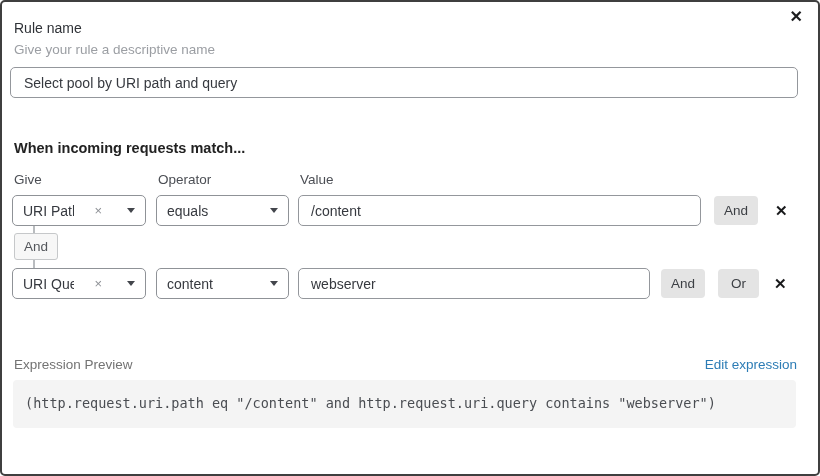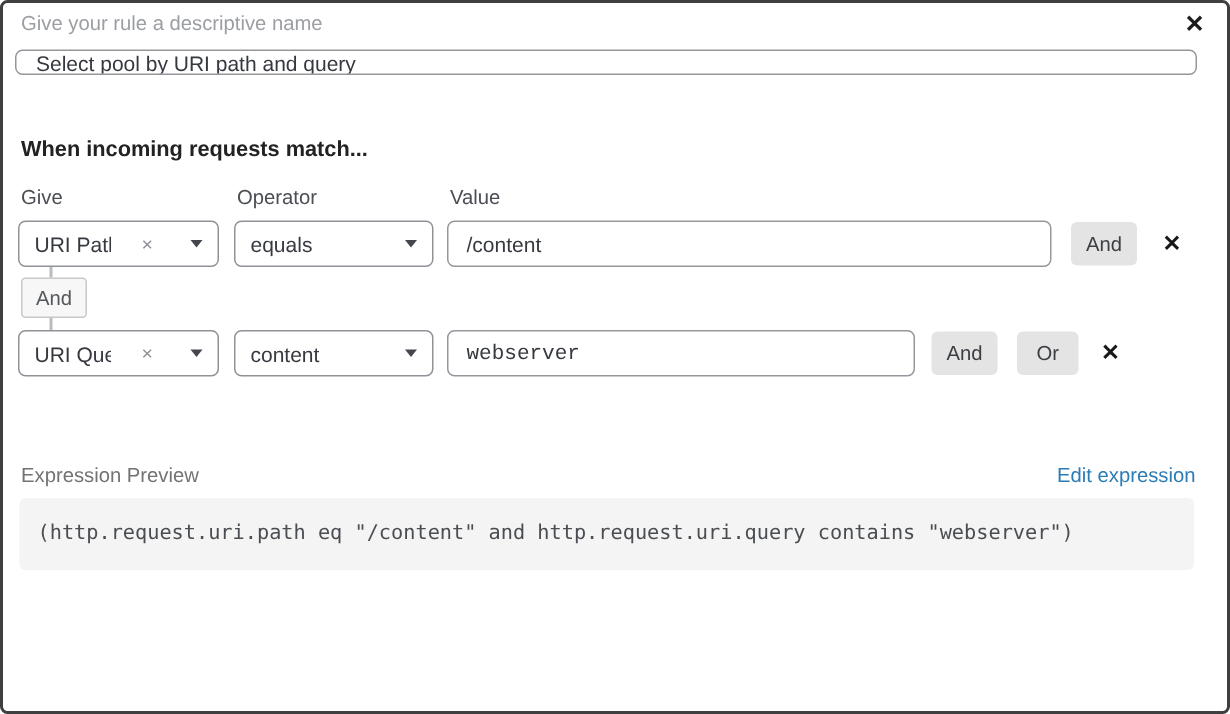--- a/index.html
+++ b/index.html
@@ -21,21 +21,21 @@
   }
   .title {
     margin: 10px 0 0 12px;
     font-size: 20px; font-weight: 700; color: #25272b;
     line-height: 24px; letter-spacing: .2px;
   }
   .rule-label { margin: 18px 0 0 12px; font-size: 14px; color: #2f3237; line-height: 16px; }
   .rule-helper { margin: 6px 0 0 12px; font-size: 13.5px; color: #9b9ea3; line-height: 16px; }
   .rule-input {
     display: block; margin: 9px 0 0 8px;
-    width: calc(100% - 28px); height: 17px;
+    width: calc(100% - 28px); height: 31px;
     border: 1px solid #94979c; border-radius: 5px;
     padding: 0 13px;
     font: 14px "Liberation Sans", sans-serif; color: #36393f;
     outline: none; background:#fff;
   }
   .match-heading { margin: 42px 0 0 12px; font-size: 14.5px; font-weight: 700; color: #222; line-height: 17px; }
   .col-labels { display: flex; margin: 15px 0 0 12px; font-size: 13.5px; color: #4b4e54; line-height: 16px; }
   .col-labels .c1 { width: 144px; }
   .col-labels .c2 { width: 142px; }
   .cond-row { display: flex; align-items: center; margin: 7px 0 0 10px; height: 31px; }
@@ -52,21 +52,21 @@
     width: 0; height: 0; flex: none;
     border-left: 4.5px solid transparent; border-right: 4.5px solid transparent;
     border-top: 5px solid #43464c;
   }
   .value-input {
     height: 31px; border: 1px solid #94979c; border-radius: 5px;
     padding: 0 12px; font: 14px "Liberation Sans", sans-serif; color: #36393f;
     outline: none; background:#fff;
   }
   .v1 { width: 403px; margin-right: 13px; }
-  .v2 { width: 312px; margin-right: 11px; font-family: Liberation Mono, monospace; }
+  .v2 { width: 352px; margin-right: 11px; }
   .gray-btn {
     height: 29px; border: none; border-radius: 4px; background: #e4e4e4;
     color: #3c3f44; font: 13.5px "Liberation Sans", sans-serif;
     padding: 0 10px; cursor: pointer;
   }
   .gray-btn.or { padding: 0 13px; margin-left: 13px; }
   .row-delete {
     font-size: 15px; font-weight: 700; color: #17181a;
     margin-left: 17px; cursor: pointer; line-height: 15px;
   }
@@ -92,20 +92,21 @@
   }
 </style>
 </head>
 <body>
 
 <div class="dialog">
 
   <span class="close">✕</span>
 
 
+  <div class="rule-label">Rule name</div>
   <div class="rule-helper">Give your rule a descriptive name</div>
   <input class="rule-input" type="text" value="Select pool by URI path and query" style="">
 
   <div class="match-heading">When incoming requests match...</div>
 
   <div class="col-labels">
     <span class="c1">Give</span>
     <span class="c2">Operator</span>
     <span>Value</span>
   </div>

